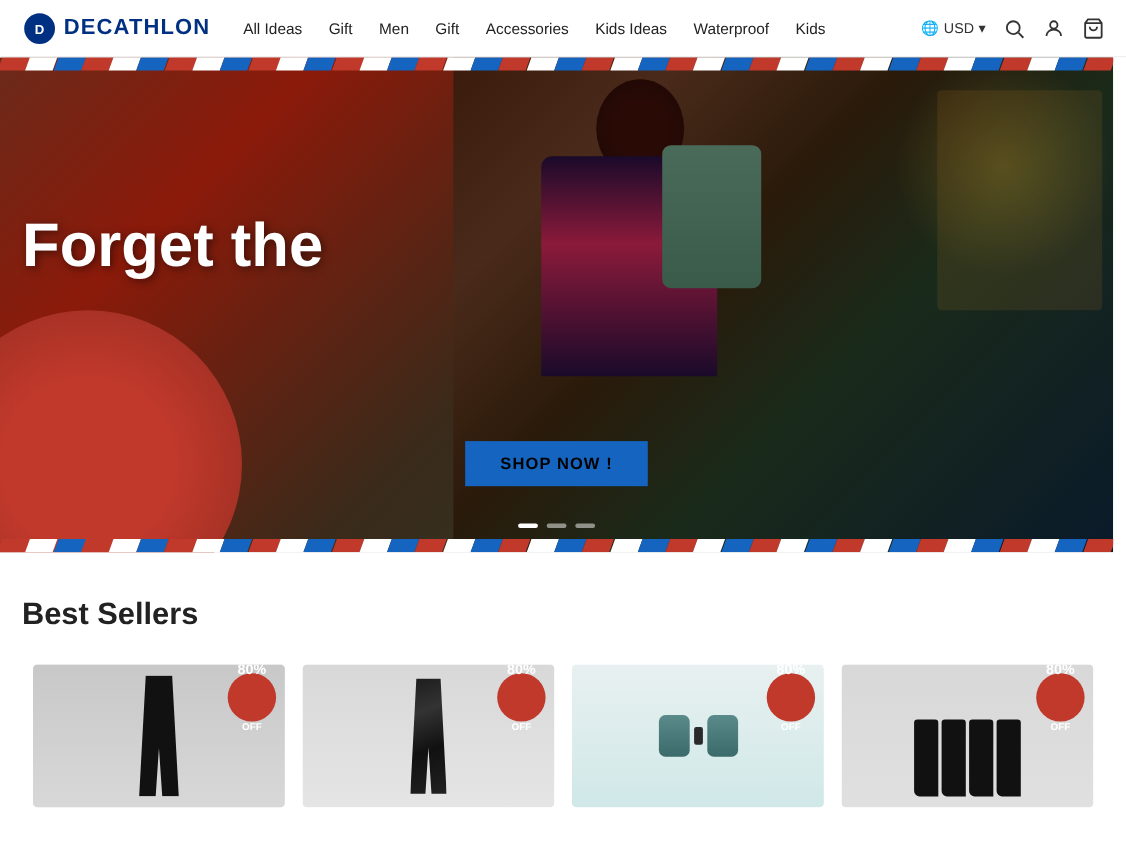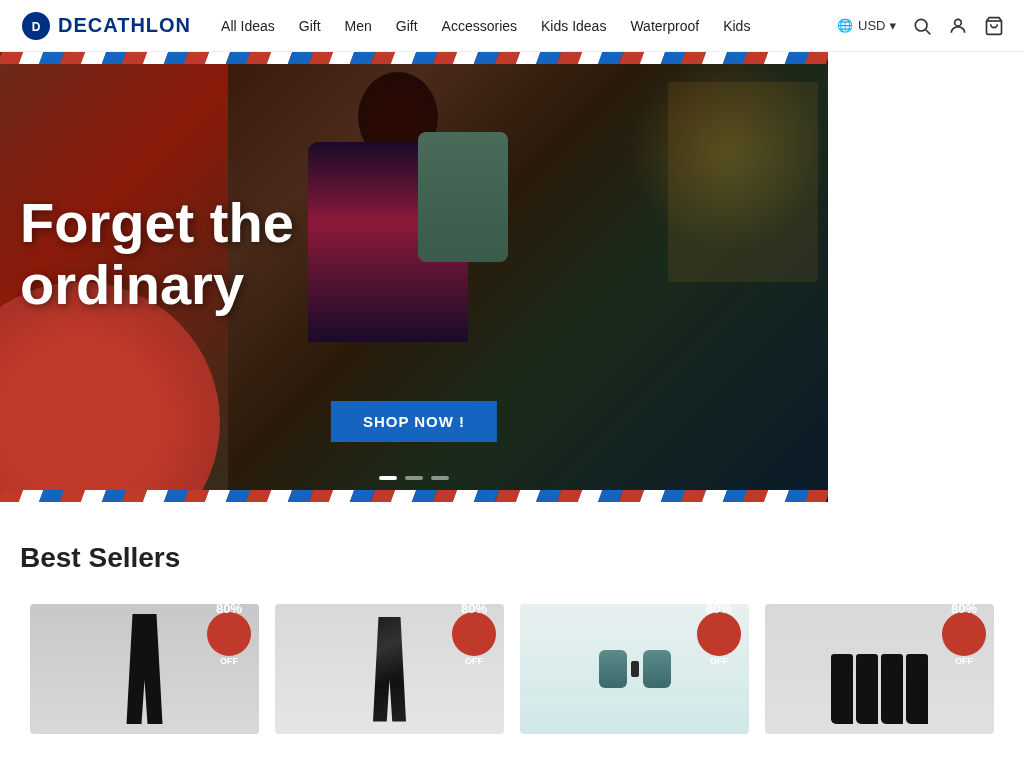--- a/index.html
+++ b/index.html
@@ -69,21 +69,21 @@
       display: flex;
       align-items: center;
       justify-content: center;
       color: #333;
     }
     .nav-icon-btn svg { width: 20px; height: 20px; }
 
     
     .hero-section {
       position: relative;
-      width: 828px;
+      width: 1012px;
       height: 450px;
       overflow: hidden;
     }
     .hero-stripes-top {
       position: absolute;
       top: 0;
       left: 0;
       width: 100%;
       height: 12px;
       z-index: 5;
@@ -136,21 +136,21 @@
     }
     .shop-now-btn {
       display: block;
       margin: 30px auto 0;
       position: absolute;
       left: 50%;
       transform: translateX(-50%);
       bottom: 60px;
       padding: 12px 32px;
       background: #1565c0;
-      color: #ffffff;
+      color: #000000;
       font-size: 15px;
       font-weight: 700;
       letter-spacing: 1px;
       border: none;
       cursor: pointer;
       text-transform: uppercase;
     }
     .hero-dots {
       position: absolute;
       bottom: 22px;
@@ -404,21 +404,20 @@
 
         <div style="position:absolute;top:0;right:0;width:200px;height:200px;background:radial-gradient(ellipse,rgba(255,200,50,0.2) 0%,transparent 70%);"></div>
 
         <div style="position:absolute;top:30px;right:10px;width:150px;height:200px;background:rgba(180,120,40,0.15);border-radius:4px;"></div>
       </div>
     </div>
 
     <div class="hero-text-area">
       <div class="hero-headline">
         <span class="bold">F</span><span>orget the</span><br>
-        <span class="bold">ordinary</span>
       </div>
     </div>
 
     <button class="shop-now-btn">SHOP NOW !</button>
   </div>
 
   <div class="hero-stripes-bottom" id="stripes-bottom">
       <div class="stripe-segment" style="background: rgb(192, 57, 43); transform: skewX(-20deg);"></div>
       <div class="stripe-segment" style="background: rgb(255, 255, 255); transform: skewX(-20deg);"></div>
       <div class="stripe-segment" style="background: rgb(21, 101, 192); transform: skewX(-20deg);"></div>

